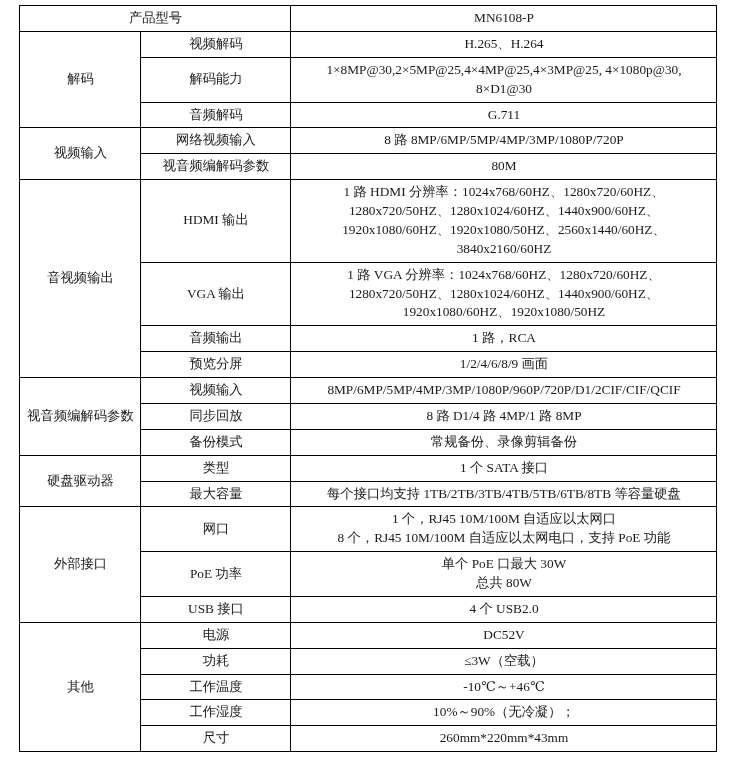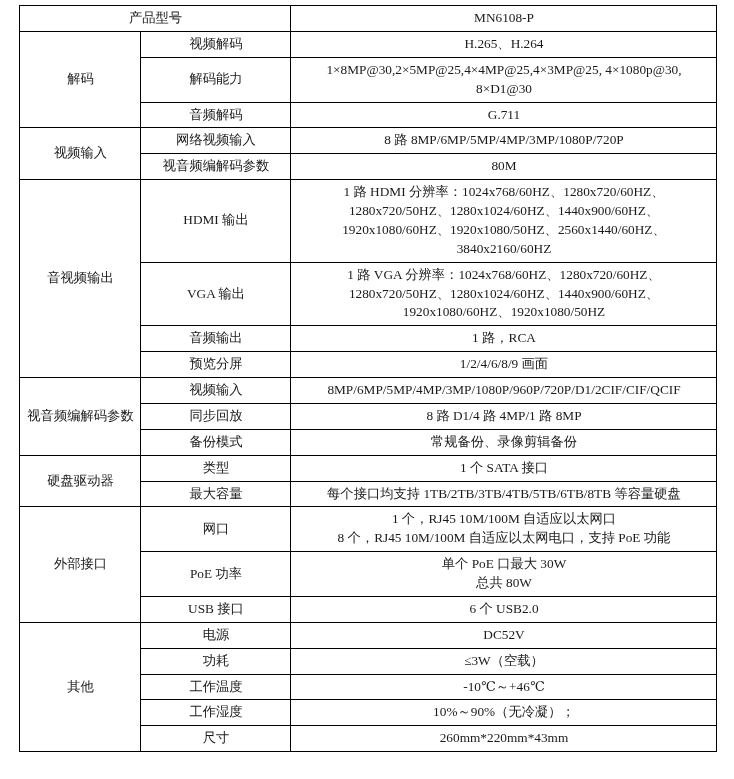--- a/index.html
+++ b/index.html
@@ -151,21 +151,21 @@
         <td class="val multiline">1 个，RJ45 10M/100M 自适应以太网口
 8 个，RJ45 10M/100M 自适应以太网电口，支持 PoE 功能</td>
       </tr>
       <tr>
         <td class="sub">PoE 功率</td>
         <td class="val multiline">单个 PoE 口最大 30W
 总共 80W</td>
       </tr>
       <tr>
         <td class="sub">USB 接口</td>
-        <td class="val">6 个 USB2.0</td>
+        <td class="val">4 个 USB2.0</td>
       </tr>
 
       <tr>
         <td class="cat" rowspan="5">其他</td>
         <td class="sub">电源</td>
         <td class="val">DC52V</td>
       </tr>
       <tr>
         <td class="sub">功耗</td>
         <td class="val">≤3W（空载）</td>

